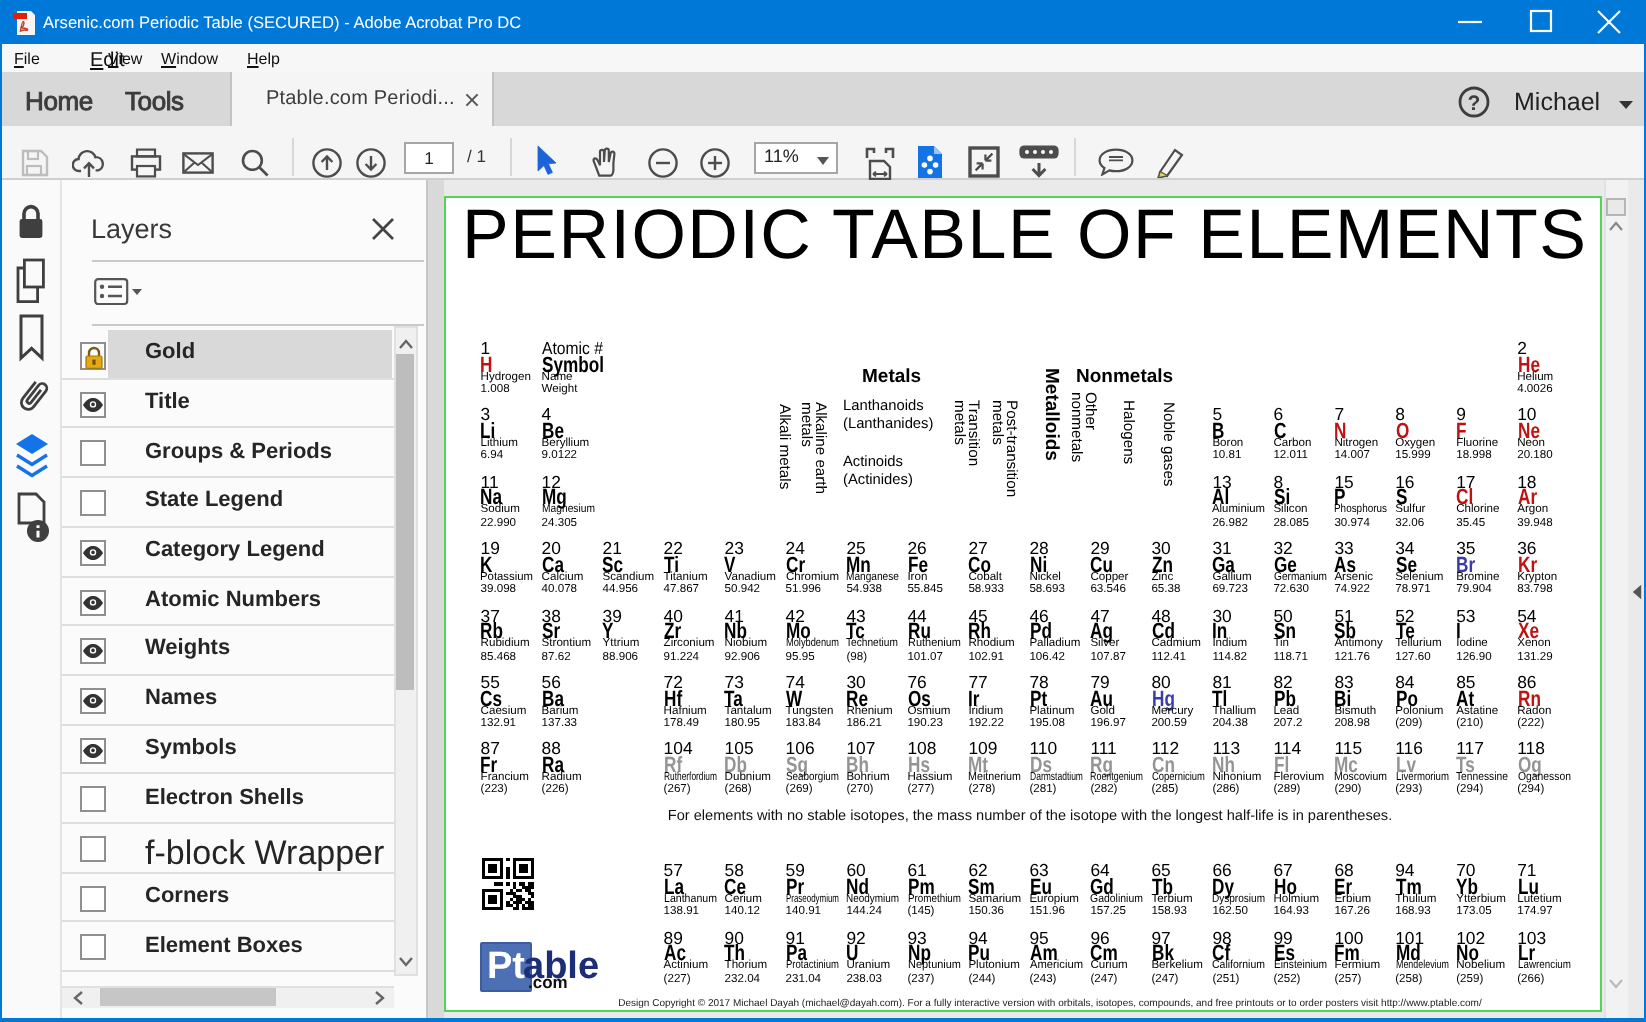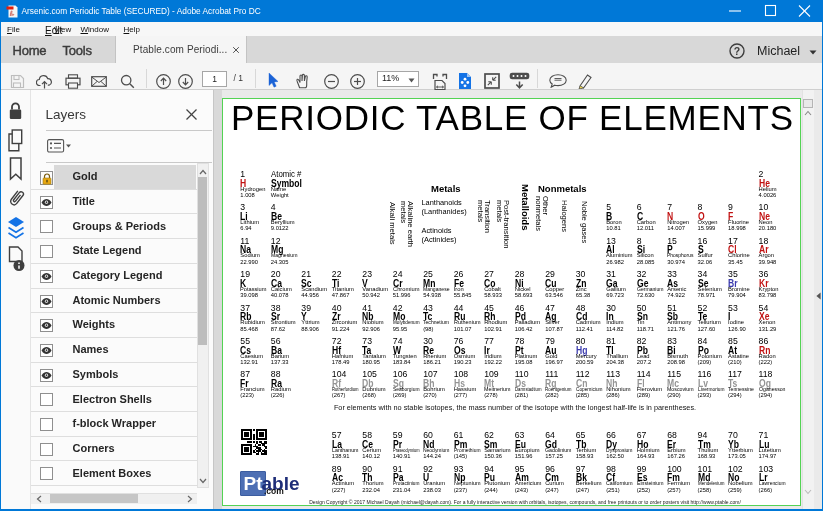--- a/index.html
+++ b/index.html
@@ -258,21 +258,21 @@
 <div class="abs" style="left:40px;top:368.6px;width:13px;height:13px;background:#fff;border:1px solid #8f8f8f"></div>
 <svg class="abs" style="left:41px;top:370.6px" width="11" height="9" viewBox="0 0 11 9">
     <path d="M0.5 4.5 C2 1.8 4 1 5.5 1 C7 1 9 1.8 10.5 4.5 C9 7.2 7 8 5.5 8 C4 8 2 7.2 0.5 4.5 Z" fill="#333"></path>
     <circle cx="5.5" cy="4.2" r="1.6" fill="#fff"></circle>
     <circle cx="5.5" cy="4.2" r="0.9" fill="#333"></circle>
   </svg>
 <div class="abs" style="left:31px;top:411.0px;width:166px;height:1px;background:#dedede"></div>
 <div class="abs" style="left:72.5px;top:393.5px;font-size:11px;font-weight:bold;color:#252525">Electron Shells</div>
 <div class="abs" style="left:40px;top:393.3px;width:13px;height:13px;background:#fff;border:1px solid #8f8f8f"></div>
 <div class="abs" style="left:31px;top:435.7px;width:166px;height:1px;background:#dedede"></div>
-<div class="abs" style="left:72.5px;top:418.2px;font-size:11px;font-weight:bold;color:#252525">f-block Wrapper</div>
+<div class="abs" style="left:72.5px;top:418.2px;font-size:17px;font-weight:normal;color:#252525">f-block Wrapper</div>
 <div class="abs" style="left:40px;top:418.0px;width:13px;height:13px;background:#fff;border:1px solid #8f8f8f"></div>
 <div class="abs" style="left:31px;top:460.4px;width:166px;height:1px;background:#dedede"></div>
 <div class="abs" style="left:72.5px;top:442.9px;font-size:11px;font-weight:bold;color:#252525">Corners</div>
 <div class="abs" style="left:40px;top:442.7px;width:13px;height:13px;background:#fff;border:1px solid #8f8f8f"></div>
 <div class="abs" style="left:31px;top:485.1px;width:166px;height:1px;background:#dedede"></div>
 <div class="abs" style="left:72.5px;top:467.6px;font-size:11px;font-weight:bold;color:#252525">Element Boxes</div>
 <div class="abs" style="left:40px;top:467.4px;width:13px;height:13px;background:#fff;border:1px solid #8f8f8f"></div>
 <div class="abs" style="left:197px;top:163px;width:11.5px;height:325px;background:#f0f0f0;border:1px solid #e0e0e0"></div>
 <svg class="abs" style="left:199px;top:169px" width="8" height="6" viewBox="0 0 8 6">
     <path d="M1 5 L4 1.5 L7 5" fill="none" stroke="#666" stroke-width="1.2"></path>

